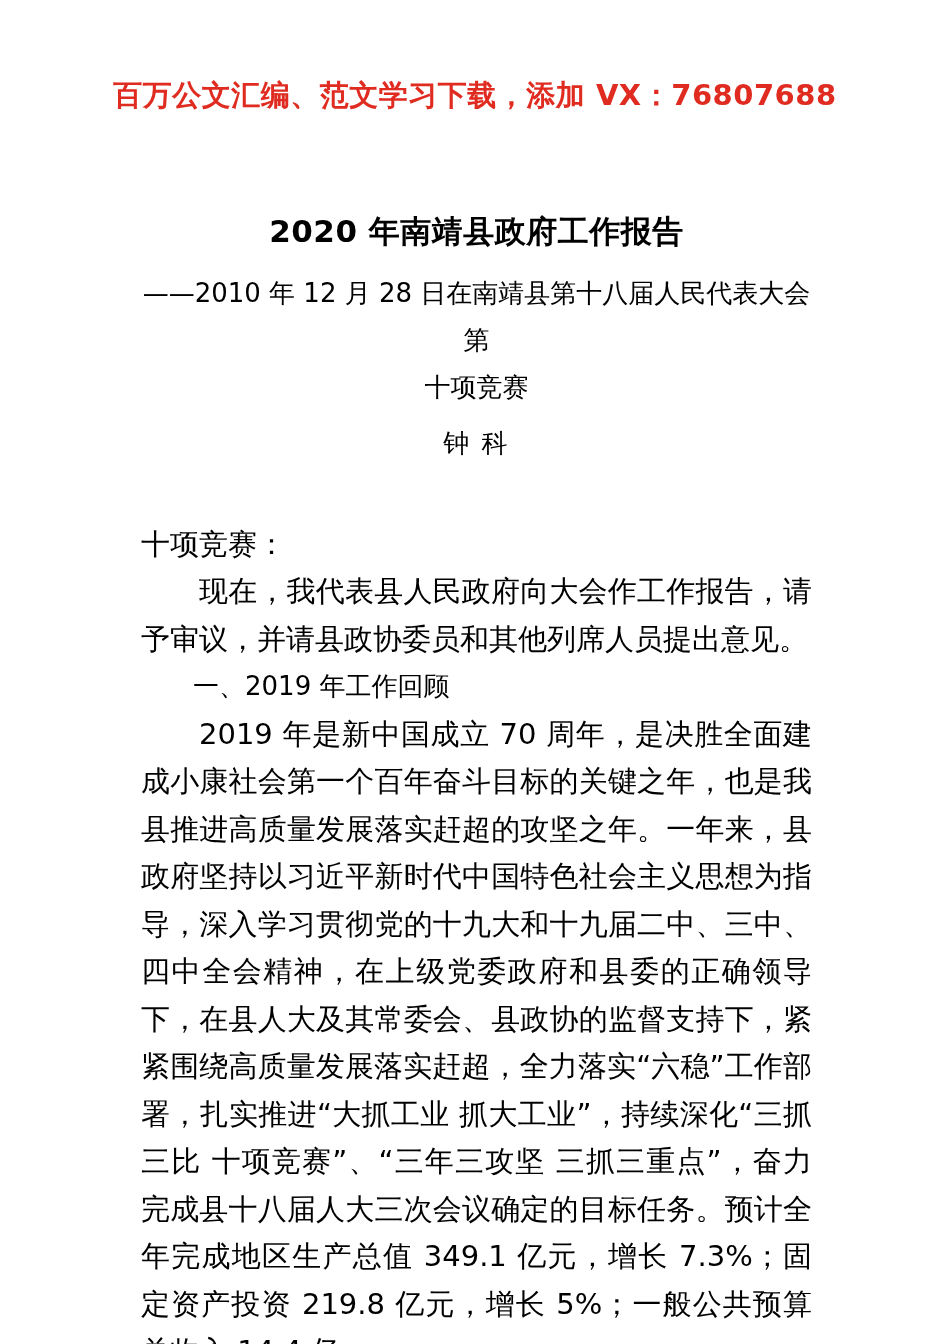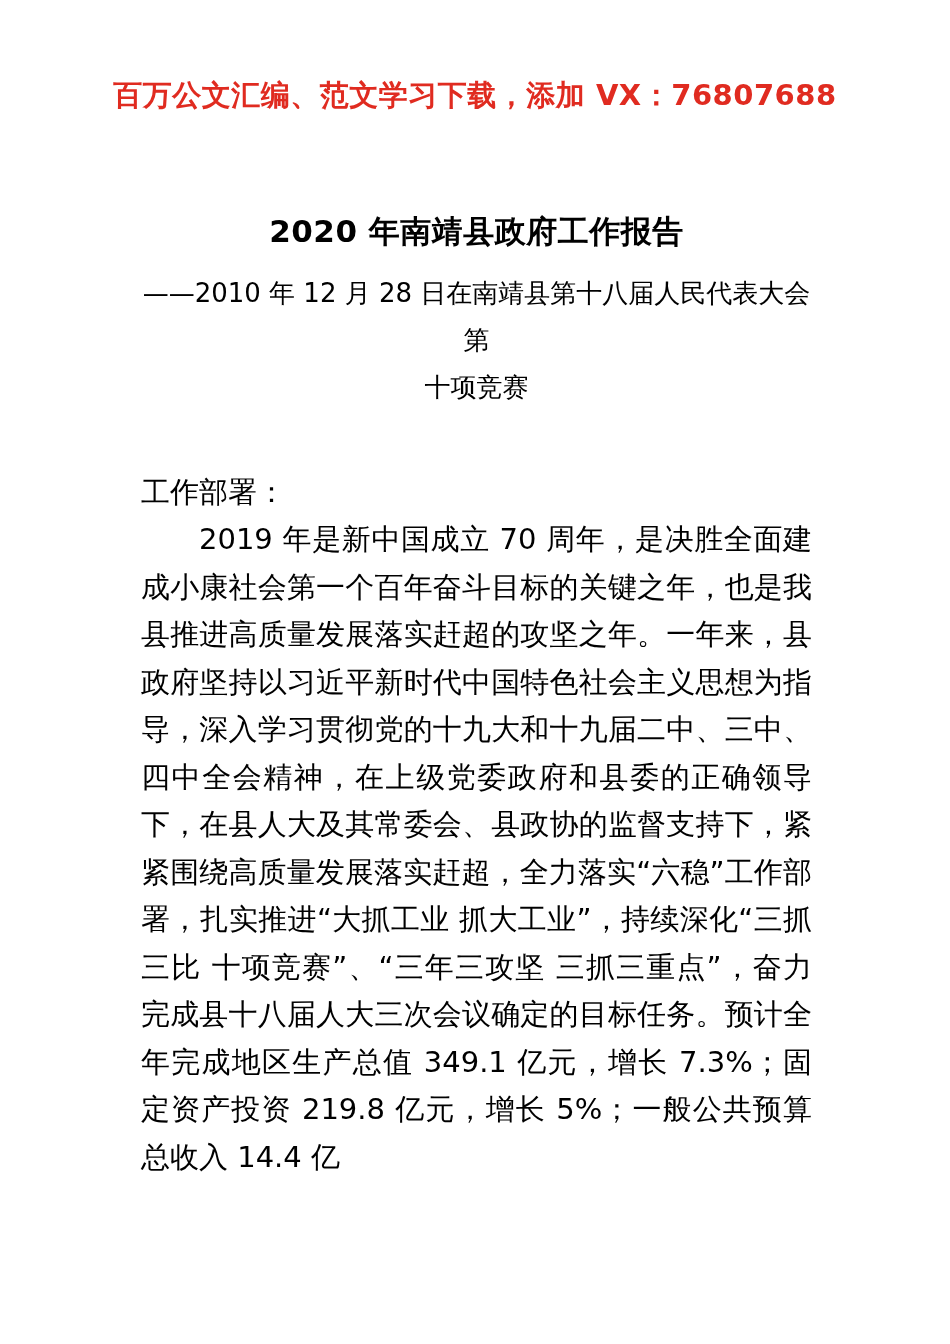--- a/index.html
+++ b/index.html
@@ -105,23 +105,26 @@
 
   <div class="content">
 
     <div class="doc-title">2020 年南靖县政府工作报告</div>
 
     <div class="doc-subtitle">
       <div>——2010 年 12 月 28 日在南靖县第十八届人民代表大会第</div>
       <div>十项竞赛</div>
     </div>
 
+    <div class="doc-author">钟 科</div>
 
     <div class="spacer-after-author"></div>
 
-    <div class="salutation">工作部署：</div>
+    <div class="salutation">十项竞赛：</div>
 
+    <p class="body-para">现在，我代表县人民政府向大会作工作报告，请予审议，并请县政协委员和其他列席人员提出意见。</p>
 
+    <p class="section-heading">一、2019 年工作回顾</p>
 
     <p class="body-para">2019 年是新中国成立 70 周年，是决胜全面建成小康社会第一个百年奋斗目标的关键之年，也是我县推进高质量发展落实赶超的攻坚之年。一年来，县政府坚持以习近平新时代中国特色社会主义思想为指导，深入学习贯彻党的十九大和十九届二中、三中、四中全会精神，在上级党委政府和县委的正确领导下，在县人大及其常委会、县政协的监督支持下，紧紧围绕高质量发展落实赶超，全力落实“六稳”工作部署，扎实推进“大抓工业 抓大工业”，持续深化“三抓三比 十项竞赛”、“三年三攻坚 三抓三重点”，奋力完成县十八届人大三次会议确定的目标任务。预计全年完成地区生产总值 349.1 亿元，增长 7.3%；固定资产投资 219.8 亿元，增长 5%；一般公共预算总收入 14.4 亿</p>
 
   </div>
 </div>
 
 </body></html>

